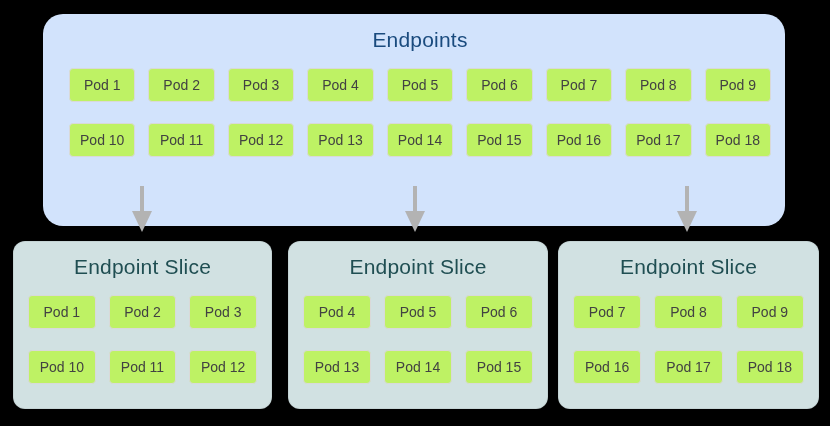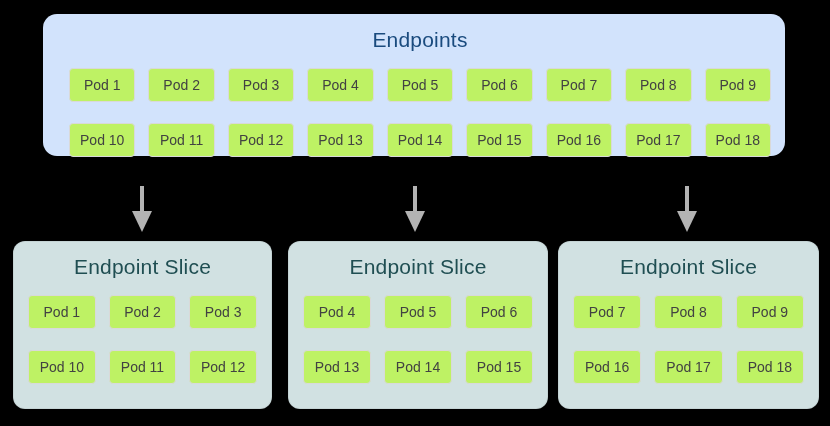--- a/index.html
+++ b/index.html
@@ -15,23 +15,23 @@
     background: #000000;
     overflow: hidden;
   }
 
   
   .endpoints-box {
     position: absolute;
     left: 43px;
     top: 14px;
     width: 742px;
-    height: 142px;
+    height: 212px;
     background: #d2e3fc;
-    border-radius: 14px;
+    border-radius: 20px;
     box-sizing: border-box;
     padding: 13px 14px 0 26px;
   }
   .endpoints-title {
     margin: 0 0 15px 0;
     text-align: center;
     font-size: 21px;
     font-weight: 400;
     line-height: 26px;
     color: #1a4b7e;

